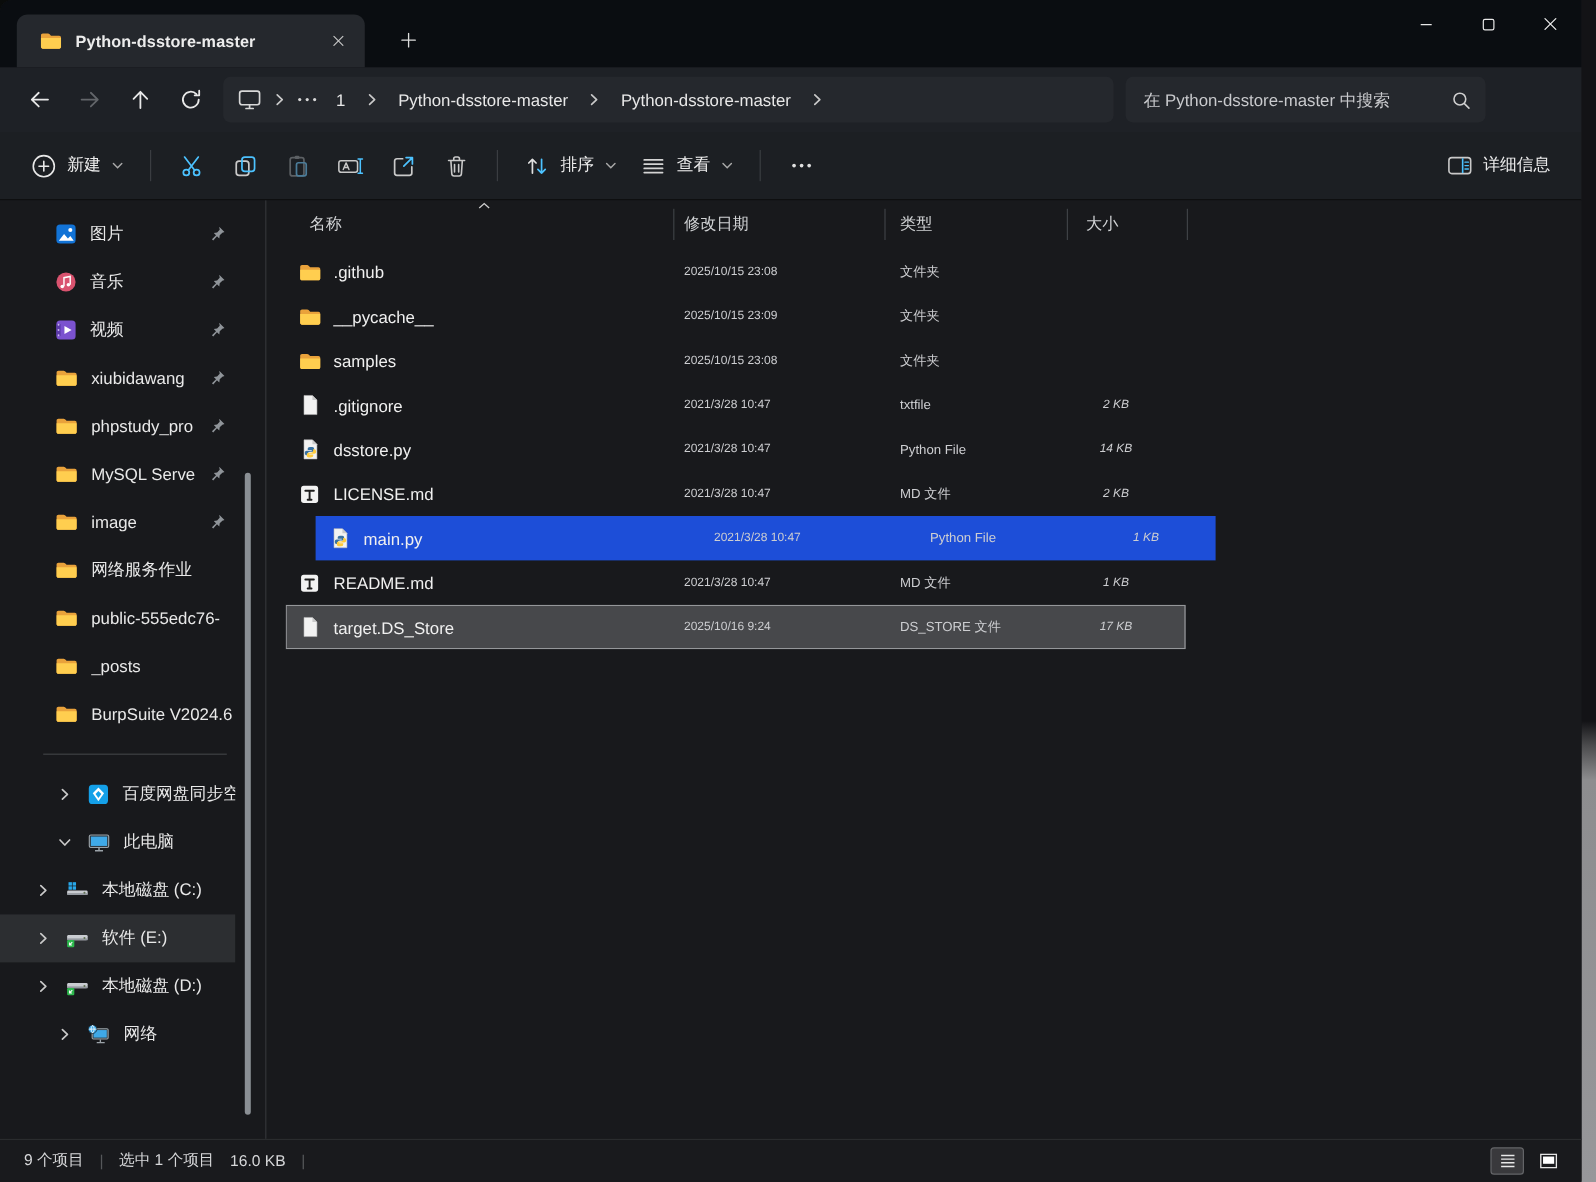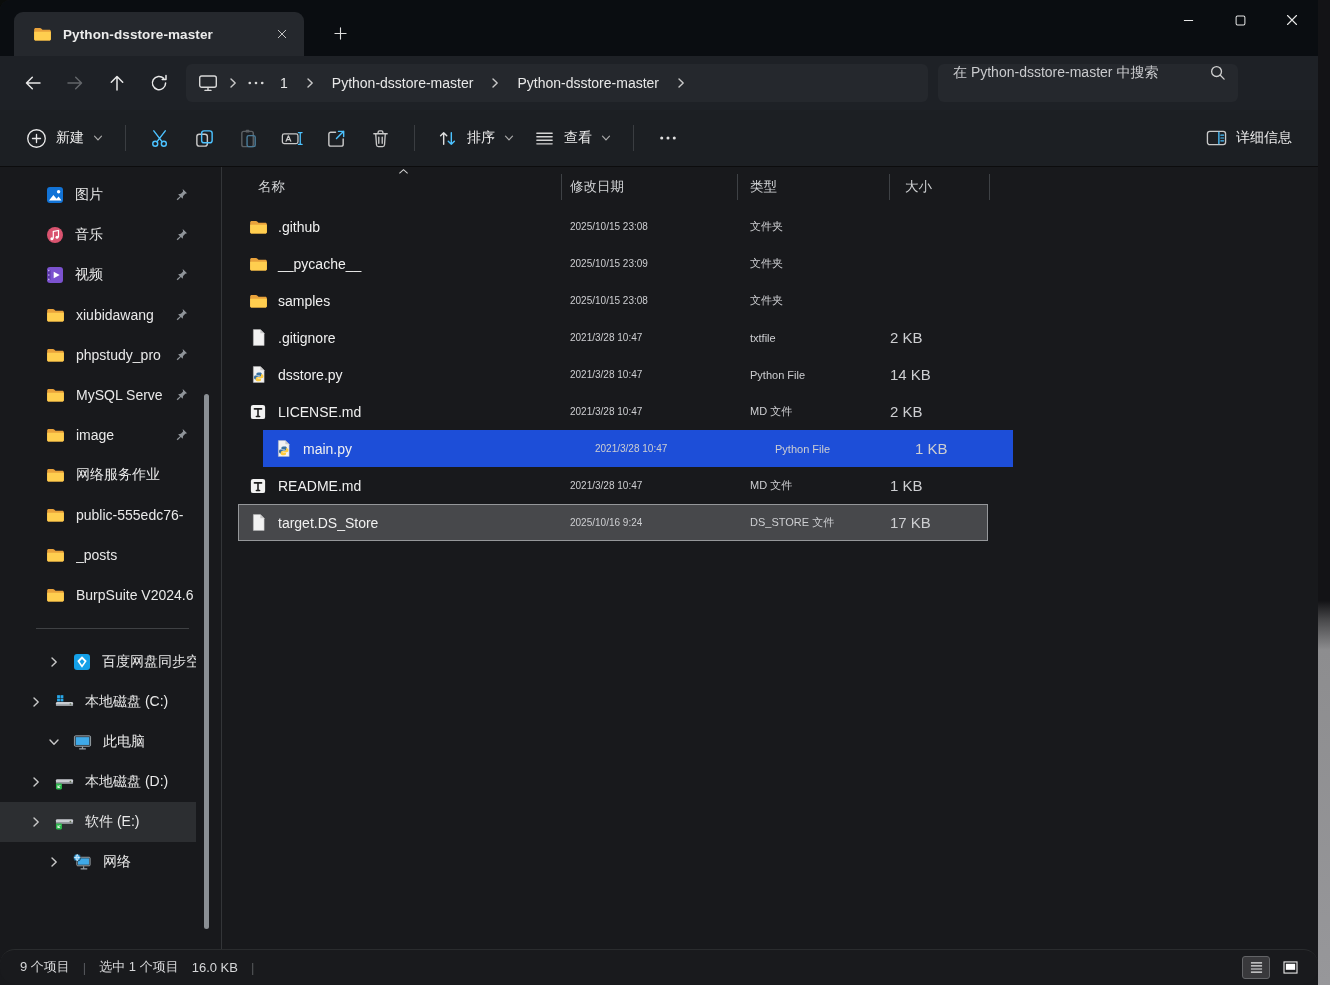--- a/index.html
+++ b/index.html
@@ -20,21 +20,21 @@
   .wincontrols{position:absolute;right:0;top:0;height:40px;display:flex;}
   .wc{width:52px;height:40px;display:flex;align-items:center;justify-content:center;}
   
   .navbar{height:54px;background:#1e2126;display:flex;align-items:center;padding:0 12px;box-sizing:border-box;}
   .navbtn{width:42px;height:38px;display:flex;align-items:center;justify-content:center;border-radius:5px;}
   .addr{margin-left:6px;width:742px;height:38px;background:#25282d;border-radius:6px;display:flex;
     align-items:center;gap:9px;padding:0 12px;box-sizing:border-box;color:#e8e8e8;font-size:14px;}
   .crumb{padding:3px 7px;border-radius:4px;white-space:nowrap;}
   .crumb-chev,.addr-ic{display:flex;align-items:center;}
   .searchbox{margin-left:10px;width:300px;height:38px;background:#25282d;border-radius:6px;display:flex;
-    align-items:flex-start;box-sizing:border-box;overflow:hidden;}
+    align-items:center;box-sizing:border-box;overflow:hidden;}
   .searchbox input{flex:1;background:transparent;border:none;outline:none;color:#cfd0d2;font-size:14px;
     padding:0 0 0 15px;font-family:inherit;white-space:nowrap;}
   .searchbox input::placeholder{color:#c9cacd;opacity:1;}
   .search-ic{margin:0 12px 0 2px;display:flex;}
   
   .cmdbar{height:57px;background:#1c1f23;border-bottom:1px solid #0c0c0d;display:flex;align-items:center;
     padding:0 16px;box-sizing:border-box;font-family:Liberation Serif, serif;}
   .cmd{display:flex;align-items:center;gap:9px;color:#ececec;font-size:14px;padding:7px 10px;border-radius:5px;}
   .cmd-ic{width:44px;height:40px;display:flex;align-items:center;justify-content:center;border-radius:5px;}
   .csep{width:1px;height:26px;background:#3a3d41;margin:0 12px;}
@@ -64,25 +64,25 @@
   .h-type{width:152px;padding-left:12px;}
   .h-size{width:100px;padding-left:15px;}
   .sort-caret{position:absolute;left:160px;top:-1px;display:flex;}
   .rows{margin-top:3px;}
   .frow{display:flex;align-items:center;height:37px;width:750px;color:#f0f0f0;font-size:14px;}
   .frow.hov{background:#1d4ed8;margin-left:25px;}
   .frow.sel{background:#47484b;box-shadow:inset 0 0 0 1px #95979a;}
   .c-name{width:324px;display:flex;align-items:center;gap:10px;padding-left:10px;box-sizing:border-box;white-space:nowrap;}
   .c-date{width:176px;padding-left:8px;box-sizing:border-box;color:#cdced1;font-size:10px;white-space:nowrap;}
   .c-type{width:152px;padding-left:12px;box-sizing:border-box;color:#cdced1;font-size:11px;white-space:nowrap;}
-  .c-size{width:90px;text-align:left;padding-right:10px;box-sizing:border-box;color:#cdced1;font-size:15px;white-space:nowrap;}
+  .c-size{width:90px;text-align:center;padding-right:10px;box-sizing:border-box;color:#cdced1;font-size:10px;white-space:nowrap;font-style:italic;}
   .f-ic{display:flex;flex:none;width:20px;justify-content:center;}
   
   .statusbar{height:35px;background:#191a1d;border-top:1px solid #2a2c2e;display:flex;align-items:center;
-    padding:0 14px 0 20px;box-sizing:border-box;color:#d6d7d9;font-size:13px;gap:13px;border-radius:15px;}
+    padding:0 14px 0 20px;box-sizing:border-box;color:#d6d7d9;font-size:13px;gap:13px;}
   .sdiv{color:#55575a;}
   .viewbtns{margin-left:auto;display:flex;gap:6px;}
   .vbtn{width:28px;height:23px;display:flex;align-items:center;justify-content:center;border-radius:3px;
     border:1px solid transparent;box-sizing:border-box;}
   .vbtn.active{background:#39393c;border-color:#636467;}
 </style>
 </head>
 <body>
 
 <div class="desktop-sliver"></div>
@@ -456,87 +456,87 @@
             </span>
             <span class="side-ic">
               <svg viewBox="0 0 18 18" width="18" height="18">
                 <rect x="1" y="1" width="16" height="16" rx="3" fill="#14a0e8"></rect>
                 <path d="M9 3.3l4.7 4.7L9 14.7 4.3 8z" fill="#fff"></path>
                 <path d="M9 6.1l2.5 2.5L9 12 6.6 8.6z" fill="#14a0e8"></path>
               </svg>
             </span>
             <span class="side-lb">百度网盘同步空间</span>
           </div>
+          <div class="side-item tree">
+            <span class="side-chev">
+              <svg viewBox="0 0 12 12" width="12" height="12">
+                <path d="M2 4l4 4.2L10 4" fill="none" stroke="#c9c9c9" stroke-width="1.4" stroke-linecap="round" stroke-linejoin="round"></path>
+              </svg>
+            </span>
+            <span class="side-ic">
+              <svg viewBox="0 0 20 18" width="19" height="18">
+                <rect x="1.5" y="2.5" width="17" height="11" rx="1.3" fill="#2f3a42" stroke="#9aa2a8" stroke-width="1"></rect>
+                <rect x="2.9" y="3.9" width="14.2" height="8.2" fill="#3fa9e8"></rect>
+                <path d="M6.5 16.3h7M10 13.7v2.6" stroke="#9aa2a8" stroke-width="1.3"></path>
+              </svg>
+            </span>
+            <span class="side-lb">此电脑</span>
+          </div>
           <div class="side-item tree indent">
             <span class="side-chev">
               <svg viewBox="0 0 12 12" width="12" height="12">
                 <path d="M4 2l4.2 4L4 10" fill="none" stroke="#c9c9c9" stroke-width="1.4" stroke-linecap="round" stroke-linejoin="round"></path>
               </svg>
             </span>
             <span class="side-ic">
               <svg viewBox="0 0 20 16" width="19" height="16">
                 <rect x="2.2" y="0.8" width="3" height="3" fill="#28a8ea"></rect>
                 <rect x="5.8" y="0.8" width="3" height="3" fill="#28a8ea"></rect>
                 <rect x="2.2" y="4.4" width="3" height="3" fill="#28a8ea"></rect>
                 <rect x="5.8" y="4.4" width="3" height="3" fill="#28a8ea"></rect>
                 <rect x="1" y="8" width="18" height="4" rx="1.2" fill="#c9ccd1"></rect>
                 <rect x="1" y="10.4" width="18" height="1.6" fill="#94999f"></rect>
                 <circle cx="16.2" cy="10.1" r=".9" fill="#5f7050"></circle>
               </svg>
             </span>
             <span class="side-lb">本地磁盘 (C:)</span>
           </div>
-          <div class="side-item tree">
-            <span class="side-chev">
-              <svg viewBox="0 0 12 12" width="12" height="12">
-                <path d="M2 4l4 4.2L10 4" fill="none" stroke="#c9c9c9" stroke-width="1.4" stroke-linecap="round" stroke-linejoin="round"></path>
-              </svg>
-            </span>
-            <span class="side-ic">
-              <svg viewBox="0 0 20 18" width="19" height="18">
-                <rect x="1.5" y="2.5" width="17" height="11" rx="1.3" fill="#2f3a42" stroke="#9aa2a8" stroke-width="1"></rect>
-                <rect x="2.9" y="3.9" width="14.2" height="8.2" fill="#3fa9e8"></rect>
-                <path d="M6.5 16.3h7M10 13.7v2.6" stroke="#9aa2a8" stroke-width="1.3"></path>
-              </svg>
-            </span>
-            <span class="side-lb">此电脑</span>
-          </div>
-          <div class="side-item tree indent">
+          <div class="side-item tree indent sel">
             <span class="side-chev">
               <svg viewBox="0 0 12 12" width="12" height="12">
                 <path d="M4 2l4.2 4L4 10" fill="none" stroke="#c9c9c9" stroke-width="1.4" stroke-linecap="round" stroke-linejoin="round"></path>
               </svg>
             </span>
             <span class="side-ic">
               <svg viewBox="0 0 20 16" width="19" height="16">
                 <rect x="1" y="5" width="18" height="4.6" rx="1.2" fill="#c9ccd1"></rect>
                 <rect x="1" y="8" width="18" height="1.6" fill="#94999f"></rect>
                 <circle cx="16.2" cy="7.6" r=".9" fill="#5f7050"></circle>
                 <rect x="1" y="9.5" width="6.3" height="6.3" rx="1.1" fill="#2db84d"></rect>
                 <path d="M5.5 11.3l-2.4 2.4M3.1 11.6v2.1h2.1" stroke="#fff" stroke-width=".9" fill="none"></path>
               </svg>
             </span>
-            <span class="side-lb">本地磁盘 (D:)</span>
-          </div>
-          <div class="side-item tree indent sel">
+            <span class="side-lb">软件 (E:)</span>
+          </div>
+          <div class="side-item tree indent">
             <span class="side-chev">
               <svg viewBox="0 0 12 12" width="12" height="12">
                 <path d="M4 2l4.2 4L4 10" fill="none" stroke="#c9c9c9" stroke-width="1.4" stroke-linecap="round" stroke-linejoin="round"></path>
               </svg>
             </span>
             <span class="side-ic">
               <svg viewBox="0 0 20 16" width="19" height="16">
                 <rect x="1" y="5" width="18" height="4.6" rx="1.2" fill="#c9ccd1"></rect>
                 <rect x="1" y="8" width="18" height="1.6" fill="#94999f"></rect>
                 <circle cx="16.2" cy="7.6" r=".9" fill="#5f7050"></circle>
                 <rect x="1" y="9.5" width="6.3" height="6.3" rx="1.1" fill="#2db84d"></rect>
                 <path d="M5.5 11.3l-2.4 2.4M3.1 11.6v2.1h2.1" stroke="#fff" stroke-width=".9" fill="none"></path>
               </svg>
             </span>
-            <span class="side-lb">软件 (E:)</span>
+            <span class="side-lb">本地磁盘 (D:)</span>
           </div>
           <div class="side-item tree">
             <span class="side-chev">
               <svg viewBox="0 0 12 12" width="12" height="12">
                 <path d="M4 2l4.2 4L4 10" fill="none" stroke="#c9c9c9" stroke-width="1.4" stroke-linecap="round" stroke-linejoin="round"></path>
               </svg>
             </span>
             <span class="side-ic">
               <svg viewBox="0 0 20 18" width="19" height="18">
                 <rect x="4" y="4" width="14" height="9" rx="1" fill="#2e3a42" stroke="#9aa2a8" stroke-width="1"></rect>

